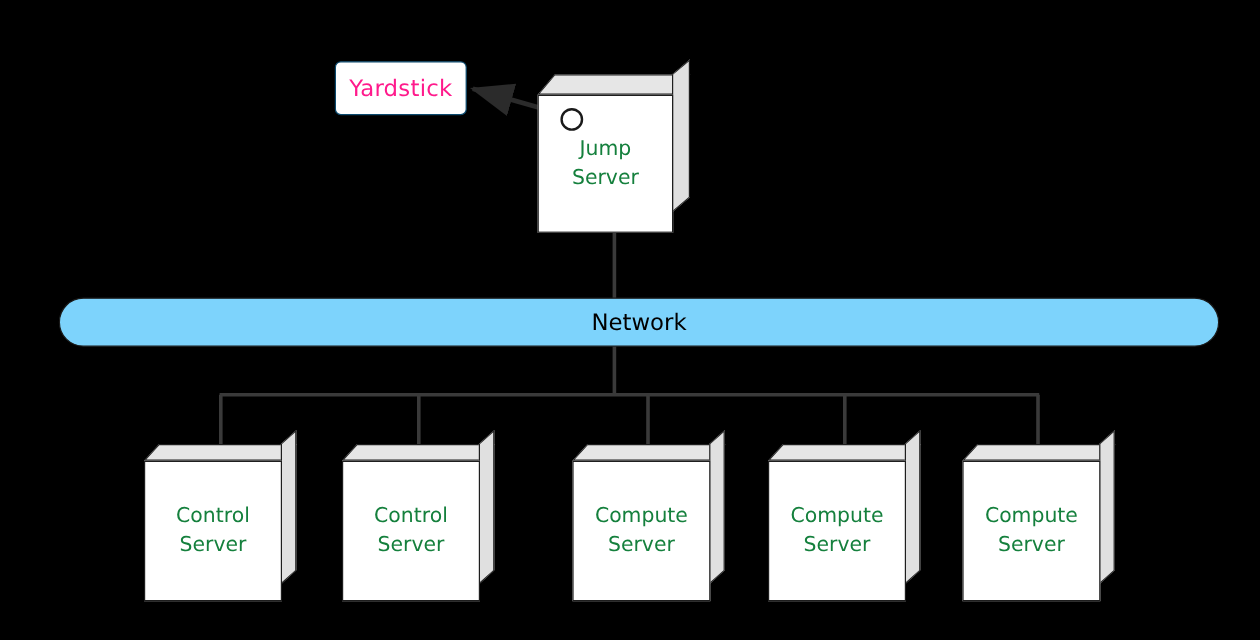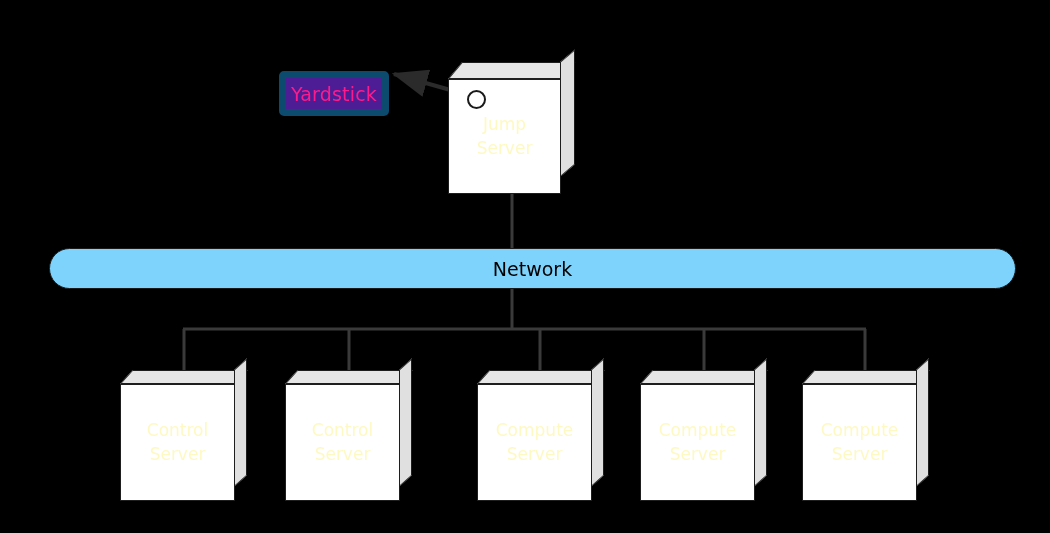--- a/index.html
+++ b/index.html
@@ -23,28 +23,27 @@
     position: absolute;
     left: 0;
     top: 0;
     width: 1050px;
     height: 533px;
   }
 
   
   .label-box {
     position: absolute;
-    background: #4c1d95;
-    border: 7px solid #0c4a6e;
+    background: #ffffff;
+    border: 1px solid #0c4a6e;
     border-radius: 5px;
     display: flex;
     align-items: center;
     justify-content: center;
     box-sizing: border-box;
-    margin-top: 20px;
   }
   .label-box .label-text {
     font-size: 19px;
     letter-spacing: 0.2px;
     white-space: nowrap;
   }
 
   
   .network-bar {
     position: absolute;
@@ -83,21 +82,21 @@
     background: #e0e0e0;
     border: 1px solid #1e1e1e;
   }
   .node3d .node-label {
     position: absolute;
     display: flex;
     flex-direction: column;
     align-items: center;
     justify-content: center;
     text-align: center;
-    color: #fef9c3;
+    color: #15803d;
     font-size: 17px;
     line-height: 1.38;
     pointer-events: none;
   }
   .node3d .node-label span { display: block; white-space: nowrap; }
 
   
   .iface-circle {
     position: absolute;
     width: 19px;

